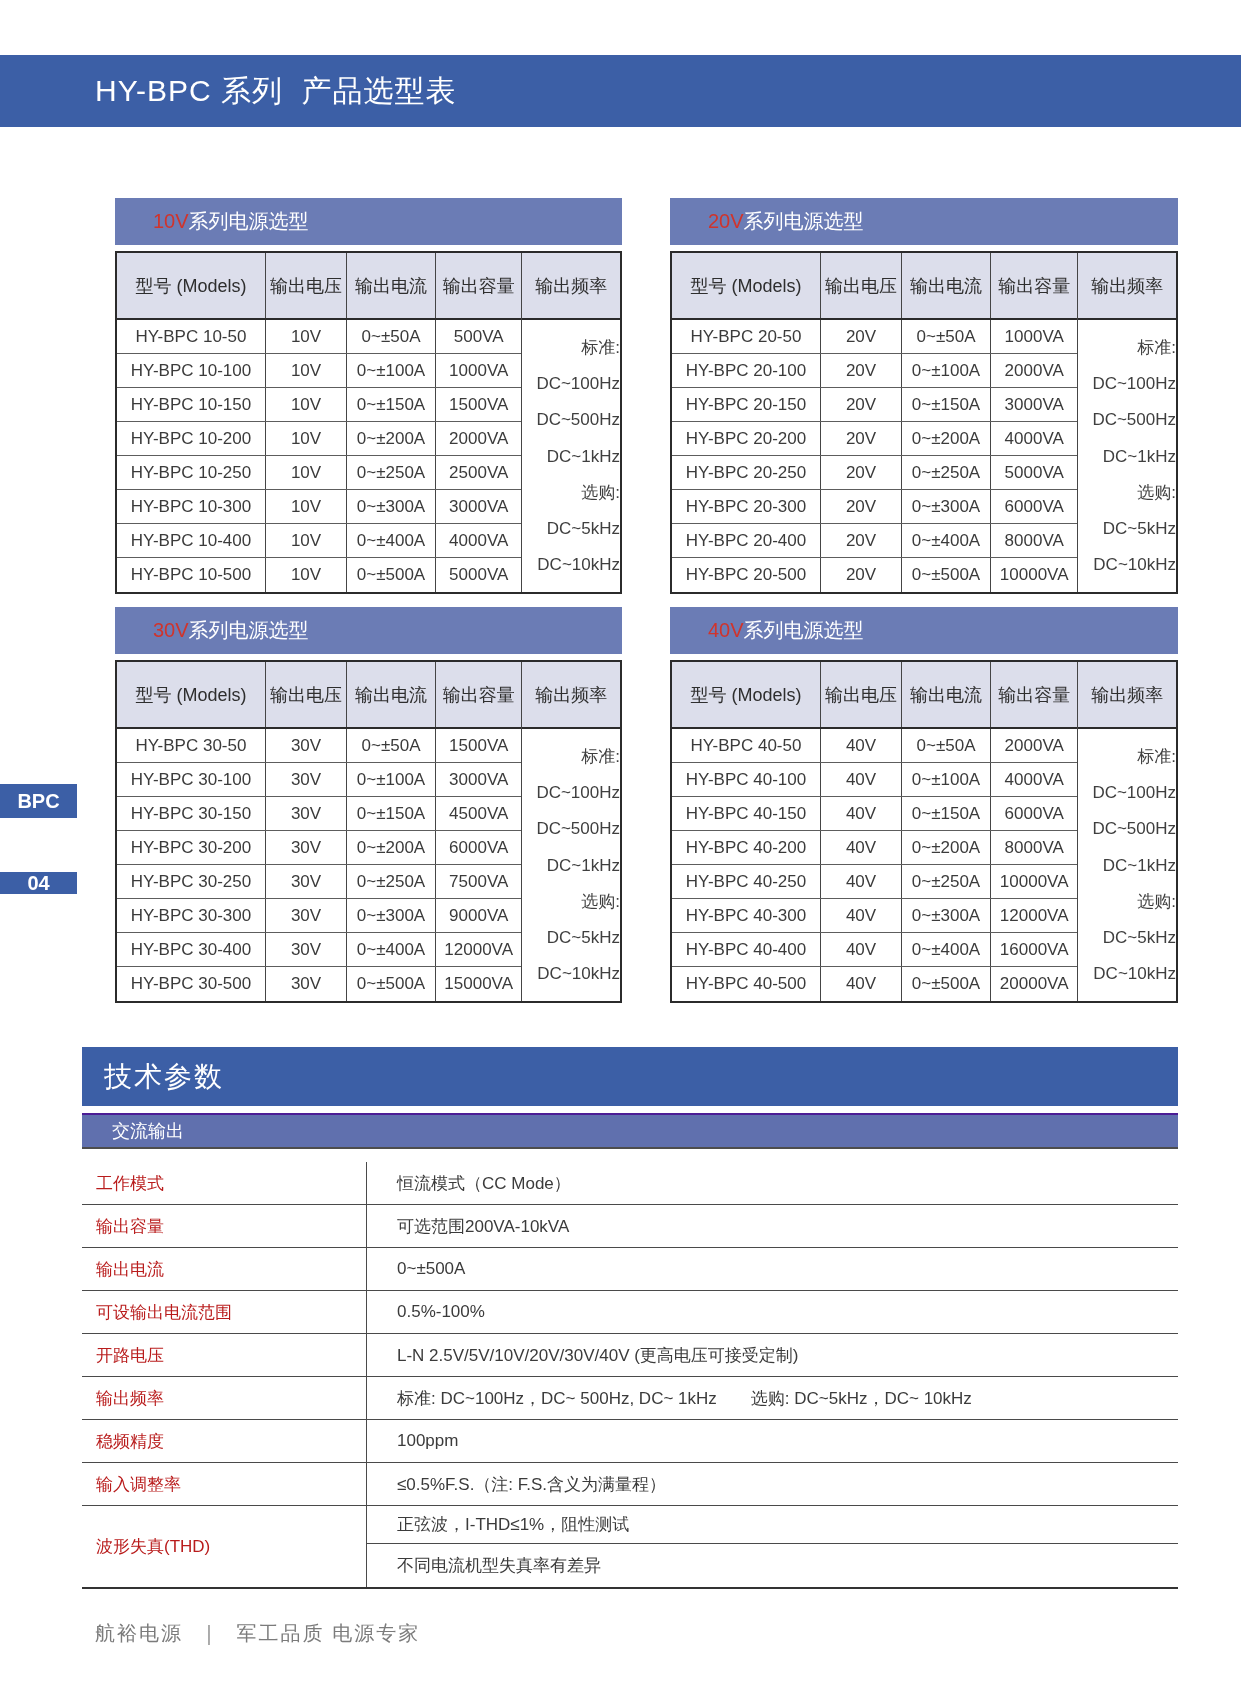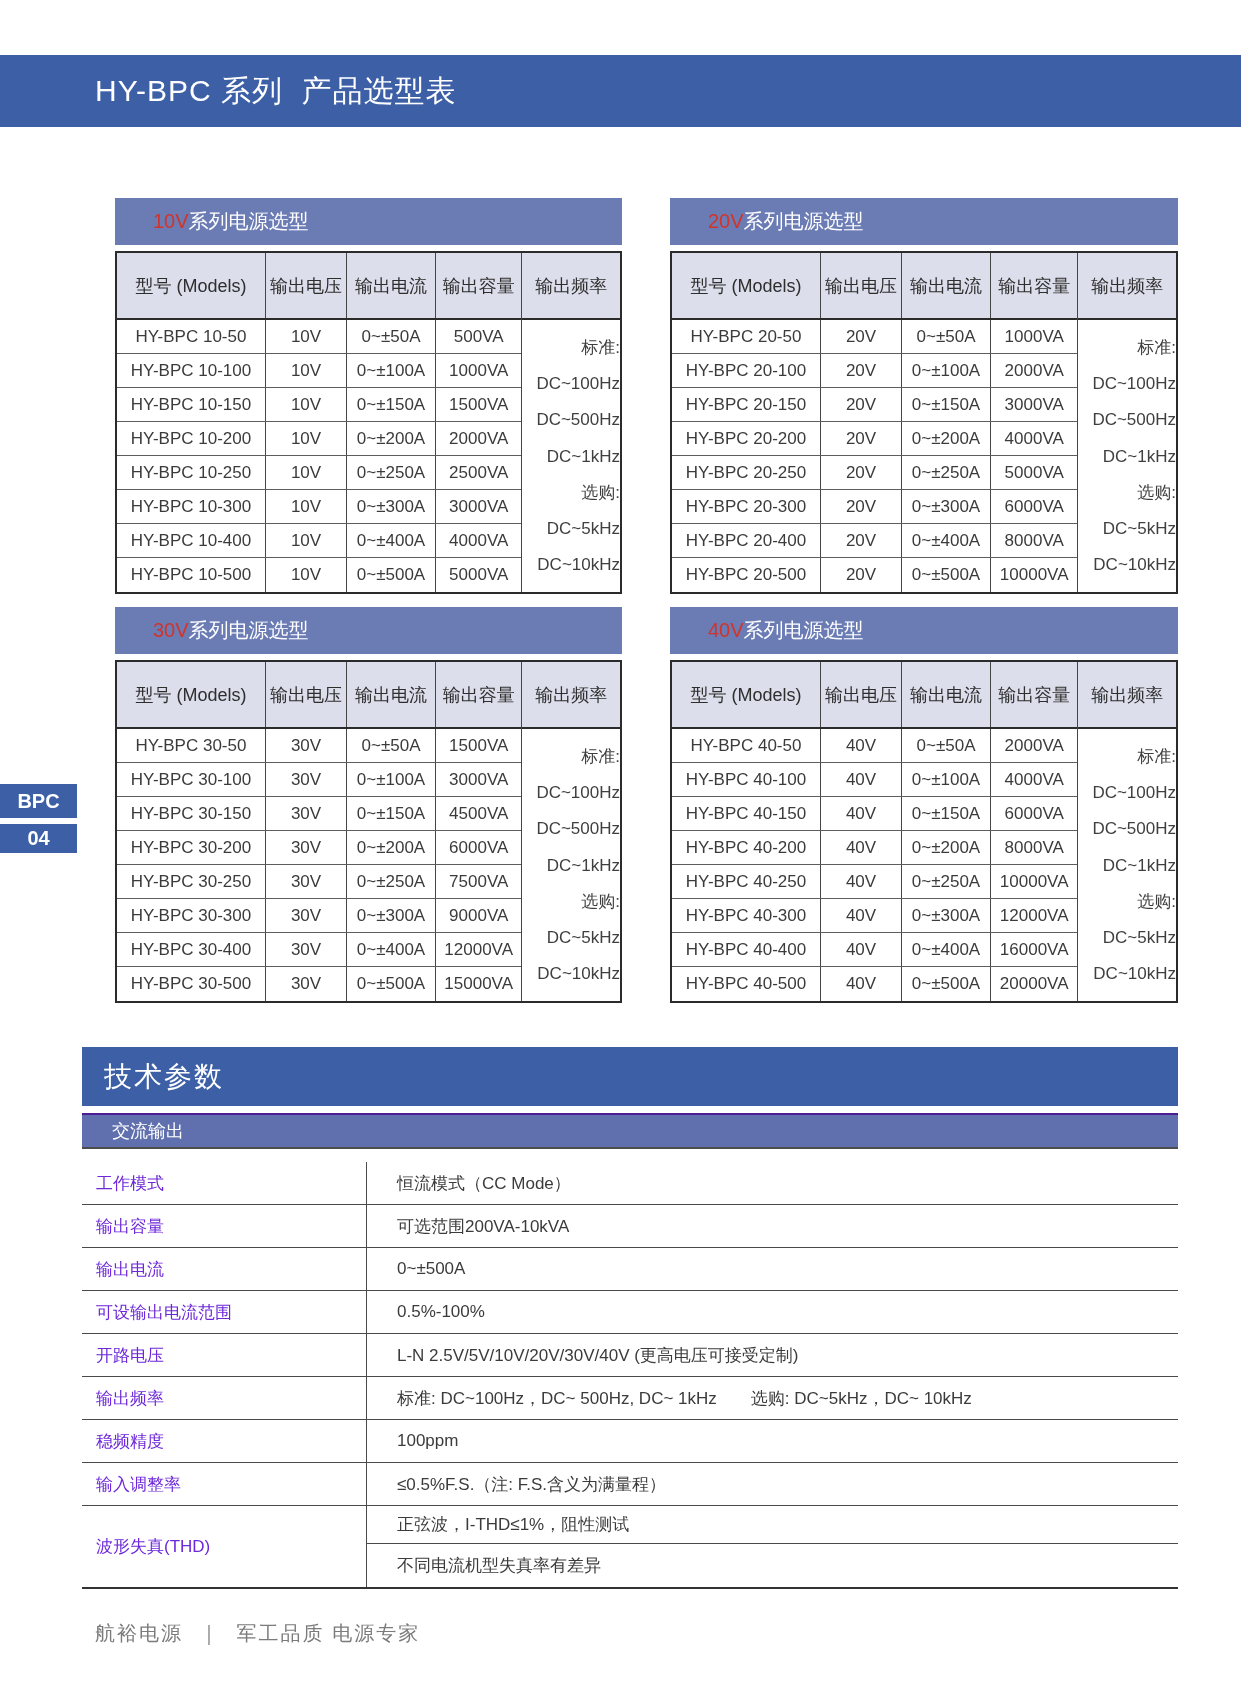--- a/index.html
+++ b/index.html
@@ -35,36 +35,36 @@
   .freq-h { height:67px; background:#dcdeeb; border-bottom:2px solid #2b2b2b; }
   .freq-body { flex:1; display:flex; flex-direction:column; justify-content:space-evenly;
                padding-left:14px;align-items:flex-end; }
   .freq-line { font-size:17px; color:#3f3f3f; line-height:1; }
 
   
   .side-tab { position:absolute; left:0; width:77px; background:#3c5fa6; color:#fff;
               font-weight:bold; font-size:20px; display:flex; align-items:center;
               justify-content:center; }
   #tab-bpc { top:766px; height:34px;margin-top:18px; }
-  #tab-04  { top:824px; height:29px; }
+  #tab-04  { top:872px; height:22px; }
 
   
   .tech-bar { position:absolute; left:82px; top:1047px; width:1096px; height:59px;
               background:#3c5fa6; display:flex; align-items:center; }
   .tech-bar .tech-title { color:#fff; font-size:28px; font-weight:normal; padding-left:22px;
                           letter-spacing:2px; }
   .tech-sub { position:absolute; left:82px; top:1113px; width:1096px; height:36px;
               background:#6070ae; border-top:2px solid #4c1d95; border-bottom:2px solid #4d4d4d;
               display:flex; align-items:center; }
   .tech-sub .sub-title { color:#fff; font-size:18px; padding-left:30px; }
   .tech-table { position:absolute; left:82px; top:1162px; width:1096px; }
   .trow { display:flex; border-bottom:1.5px solid #4a4a4a; }
   .trow.last { border-bottom:2.5px solid #333333; }
   .tlabel { width:285px; border-right:1.5px solid #4a4a4a; display:flex; align-items:center;
-            padding-left:14px; font-size:17px; color:#6d28d9; }
+            padding-left:14px; font-size:17px; color:#b91c1c; }
   .tvalue { flex:1; display:flex; align-items:center; padding-left:30px;
             font-size:17px; color:#3b3b3b; }
   .trow.normal { height:43px; }
   .tvals { flex:1; display:flex; flex-direction:column; }
   .tv1 { height:38px; border-bottom:1.5px solid #4a4a4a; display:flex; align-items:center;
          padding-left:30px; font-size:17px; }
   .tv2 { height:43px; display:flex; align-items:center; padding-left:30px; font-size:17px; }
 
   
   .footer { position:absolute; left:95px; top:1620px; font-size:20px; color:#7b7b7b;

